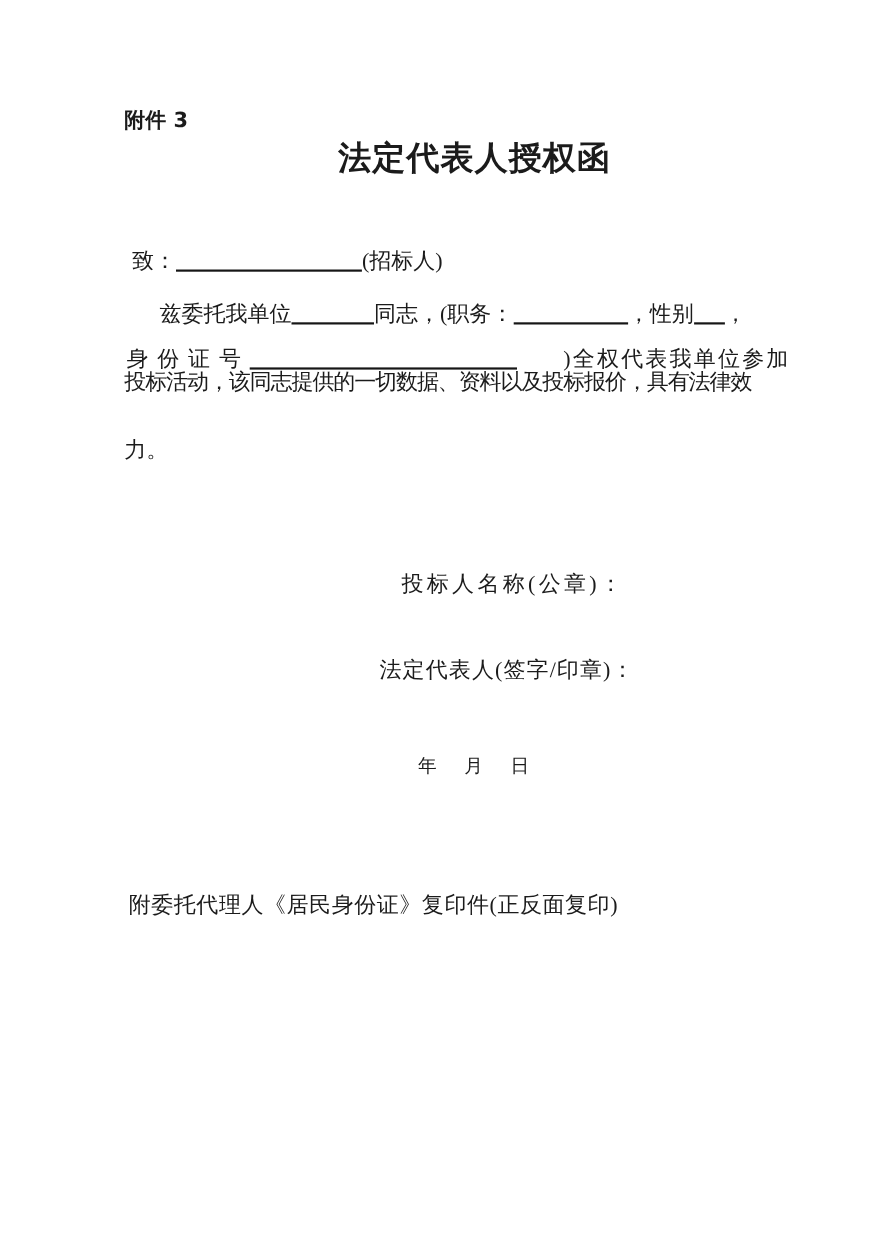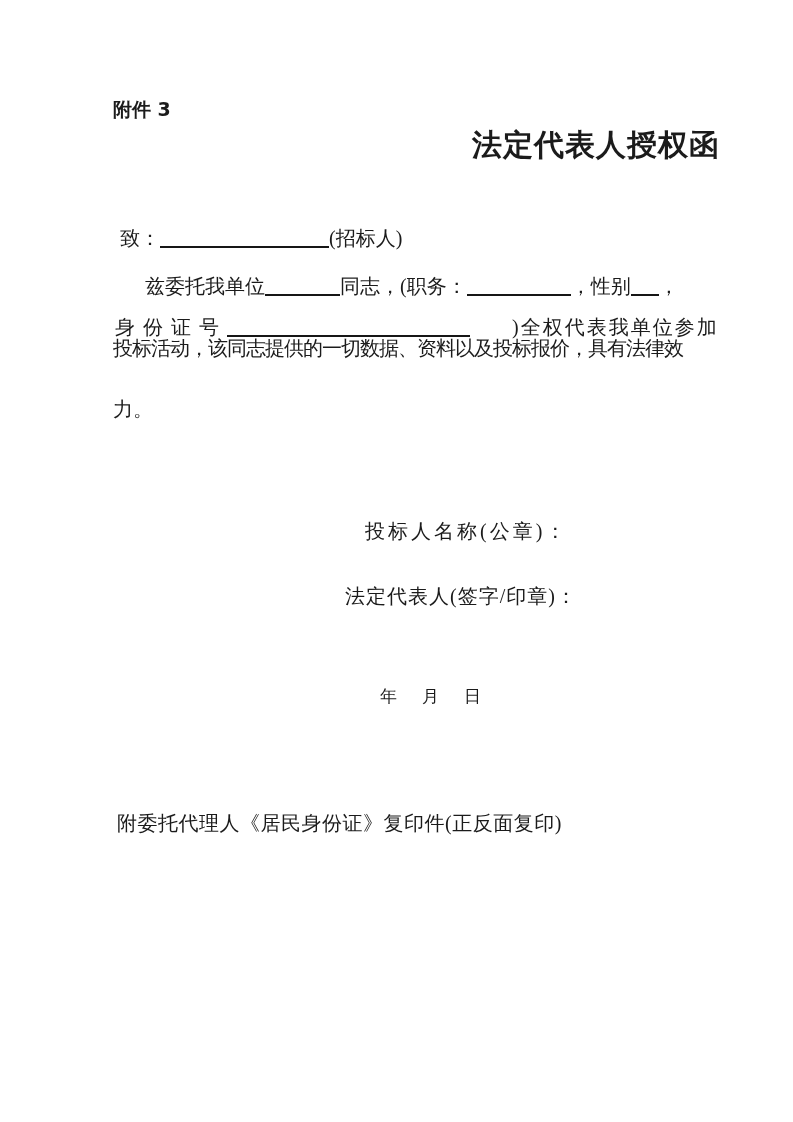--- a/index.html
+++ b/index.html
@@ -21,22 +21,22 @@
   .abs { position: absolute; white-space: nowrap; }
 
   .attachment-label {
     left: 113px; top: 100px;
     font-family: "DejaVu Sans", "Liberation Sans", sans-serif;
     font-weight: bold;
     font-size: 19px;
     line-height: 1;
   }
   .doc-title {
-    left: 113px; top: 127px; width: 607px;
-    text-align: right;
+    left: 128px; top: 127px; width: 607px;
+    text-align: center;
     font-family: "DejaVu Sans", "Liberation Sans", sans-serif;
     font-weight: bold;
     font-size: 30px;
     line-height: 1.2;
     letter-spacing: 1px;
   }
 
   .body-line {
     font-size: 20px;
     line-height: 1.2;
@@ -57,21 +57,21 @@
   .line-addressee { left: 120px; top: 226px; }
   .line-entrust   { left: 113px; top: 274px; padding-left: 32px; }
   .line-id        { left: 115px; top: 315px; }
   .line-body4     { left: 113px; top: 336px; letter-spacing: -1px; }
   .line-body5     { left: 113px; top: 397px; }
 
   .seg-spaced-wide  { letter-spacing: 8px; }
   .seg-spaced-small { letter-spacing: 2px; margin-left: 42px; }
 
   .sig-bidder    { left: 365px; top: 519px; font-size: 20px; letter-spacing: 3px; line-height: 1.2; }
-  .sig-legalrep  { left: 345px; top: 584px; font-size: 20px; letter-spacing: 1px; line-height: 1.2; }
+  .sig-legalrep  { left: 345px; top: 597px; font-size: 20px; letter-spacing: 1px; line-height: 1.2; }
   .date-line     { left: 380px; top: 687px; font-size: 17px; line-height: 1.2; }
   .date-line .gap { margin-left: 25px; }
   .footer-note   { left: 117px; top: 811px; font-size: 20px; letter-spacing: 0.5px; line-height: 1.2; }
 </style>
 </head>
 <body>
 
 <div class="page">
 
   <div class="abs attachment-label">附件 3</div>

